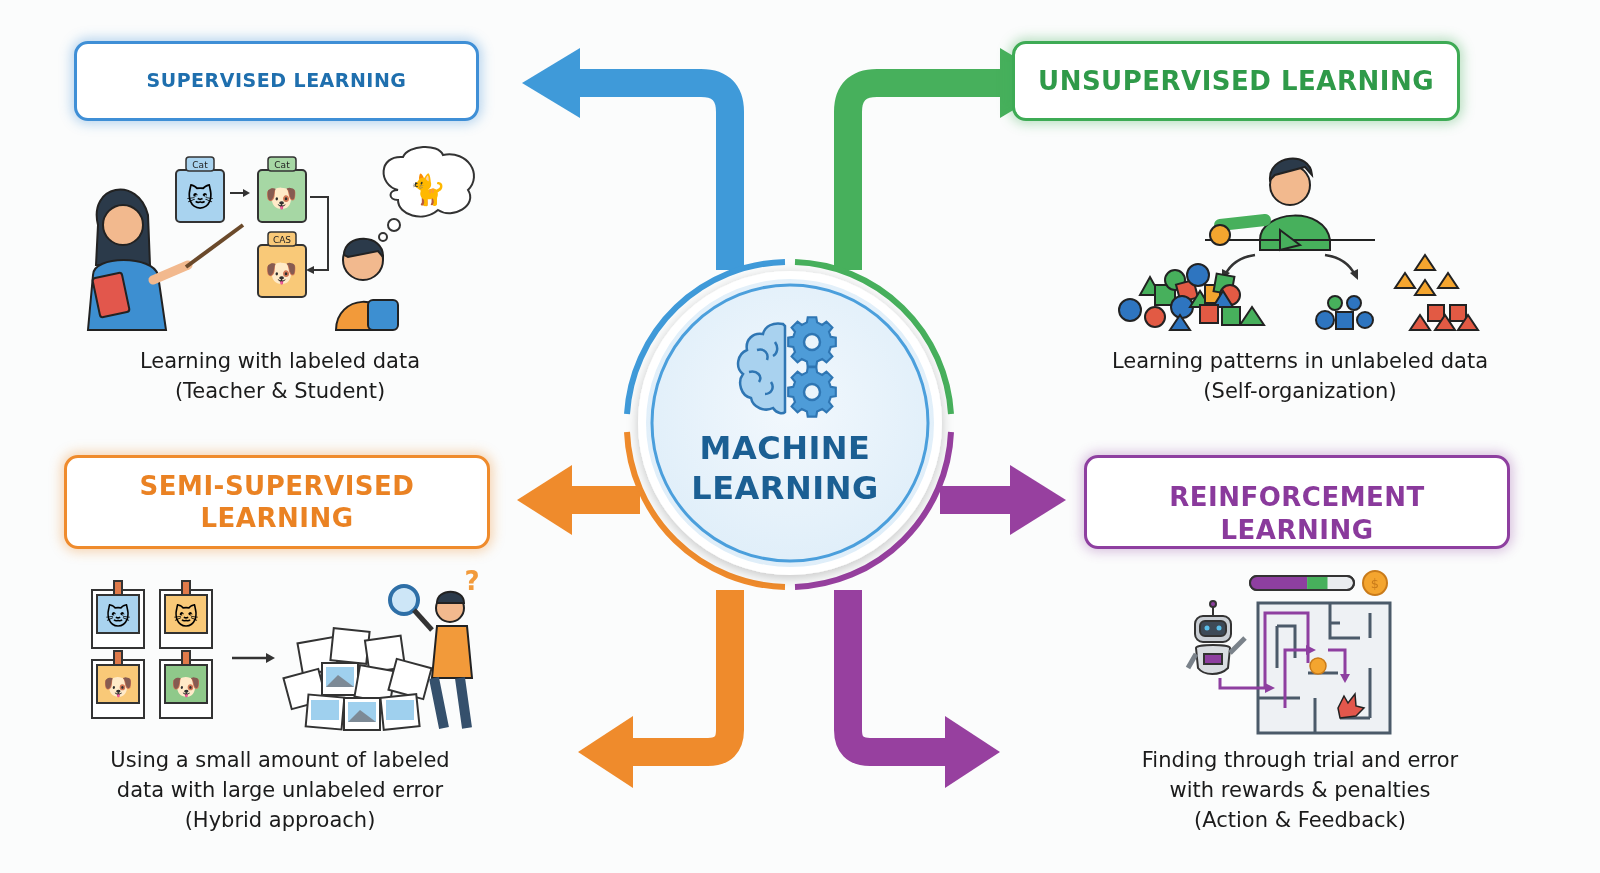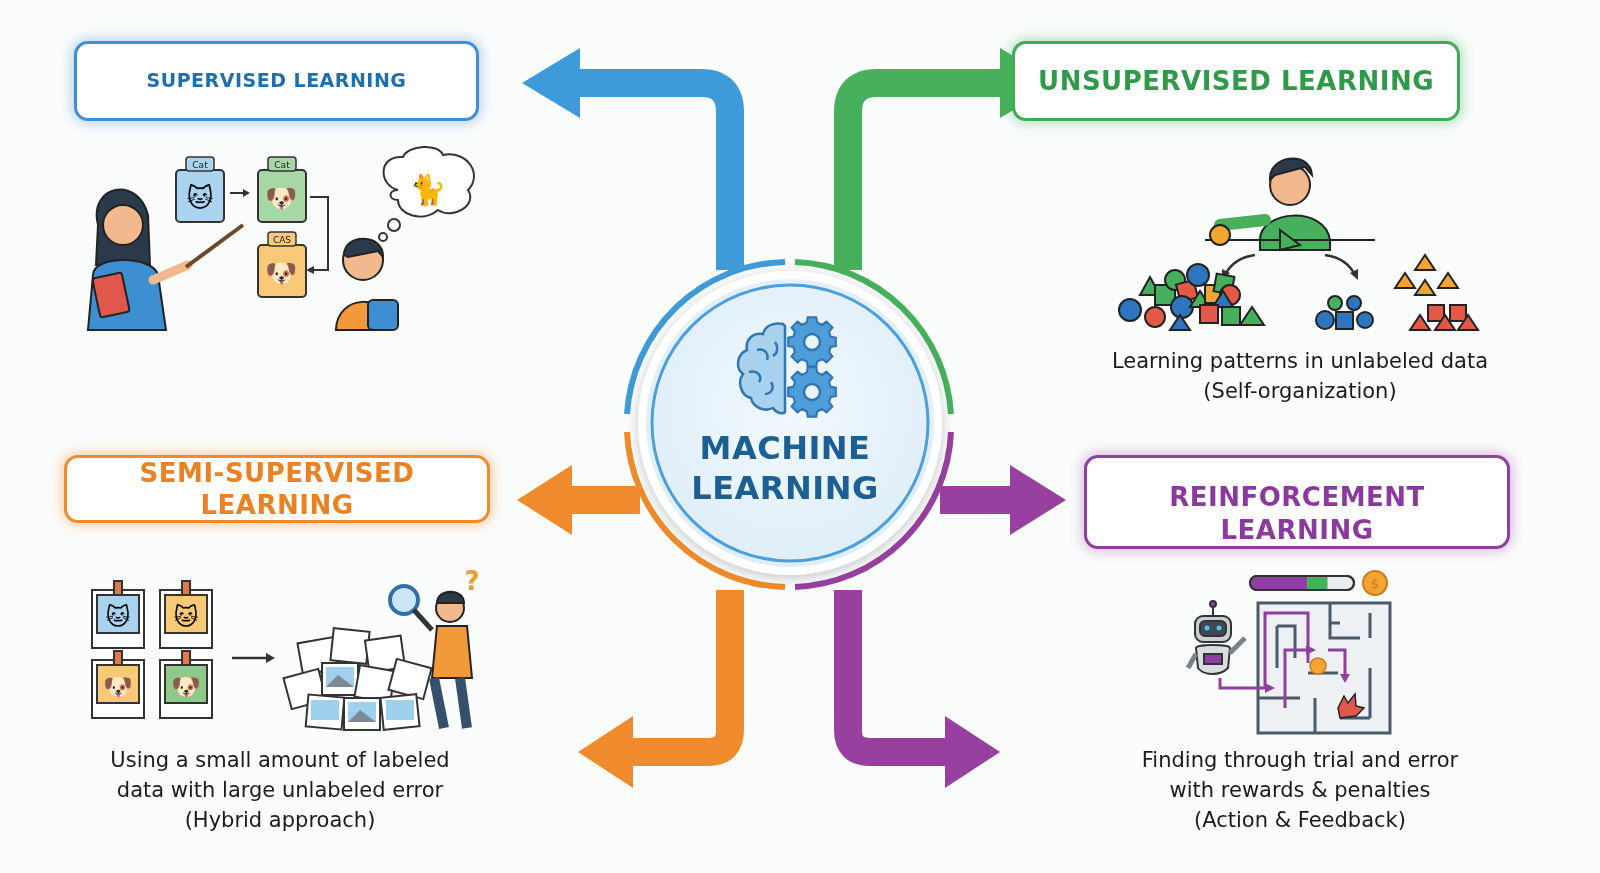--- a/index.html
+++ b/index.html
@@ -10,21 +10,21 @@
   svg.connectors { position: absolute; left: 0; top: 0; width: 1600px; height: 873px; }
 
   .cat-box {
     position: absolute; background: #fff; border-radius: 14px; border: 3px solid;
     display: flex; align-items: center; justify-content: center; text-align: center;
     font-family: "DejaVu Sans", sans-serif; font-weight: bold; letter-spacing: 0.5px;
     line-height: 1.25;
   }
   .cat-box.supervised { left: 54px; top: 41px; width: 405px; height: 80px; border-color: #3f8fd6; color: #1f6fae; font-size: 19px; box-shadow: 0 0 12px 3px rgba(63,143,214,0.35); margin-left: 20px; }
   .cat-box.unsupervised { left: 1012px; top: 41px; width: 448px; height: 80px; border-color: #3eab55; color: #2f9a49; font-size: 26px; box-shadow: 0 0 12px 3px rgba(62,171,85,0.35); }
-  .cat-box.semi { left: 64px; top: 455px; width: 426px; height: 68px; border-color: #ef8b2c; color: #ea8223; font-size: 26px; box-shadow: 0 0 12px 3px rgba(239,139,44,0.35); }
+  .cat-box.semi { left: 64px; top: 455px; width: 426px; height: 94px; border-color: #ef8b2c; color: #ea8223; font-size: 26px; box-shadow: 0 0 12px 3px rgba(239,139,44,0.35); }
   .cat-box.reinforcement { left: 1084px; top: 455px; width: 426px; height: 94px; border-color: #8e3fa0; color: #8a3a9c; font-size: 26px; box-shadow: 0 0 12px 3px rgba(142,63,160,0.3); align-items: flex-end; }
 
   .desc {
     position: absolute; text-align: center; font-size: 21px; line-height: 30px; color: #1b1b1b;
     font-family: "DejaVu Sans", sans-serif;
   }
   .desc .line { display: block; white-space: nowrap; }
   .desc.supervised { left: 60px; top: 346px; width: 440px; }
   .desc.unsupervised { left: 1070px; top: 346px; width: 460px; }
   .desc.semi { left: 50px; top: 745px; width: 460px; }
@@ -331,20 +331,24 @@
       <rect x="20" y="53" width="26" height="15" rx="5" fill="#3e4a57"></rect>
       <circle cx="27" cy="60" r="2.5" fill="#5bc0eb" stroke="none"></circle>
         <circle cx="39" cy="60" r="2.5" fill="#5bc0eb" stroke="none"></circle>
       <path d="M 16 80 C 16 76 50 76 50 80 L 48 100 C 40 108 24 108 18 100 Z" fill="#d9dde1"></path>
       <rect x="24" y="86" width="18" height="10" fill="#8e3fa0"></rect>
       <path d="M 50 85 L 65 70" stroke="#7a828a" stroke-width="5"></path>
       <path d="M 16 86 L 8 100" stroke="#7a828a" stroke-width="5"></path>
     </g>
   </svg>
 
+  <div class="desc supervised">
+    <span class="line">Learning with labeled data</span>
+    <span class="line">(Teacher &amp; Student)</span>
+  </div>
   <div class="desc unsupervised">
     <span class="line">Learning patterns in unlabeled data</span>
     <span class="line">(Self-organization)</span>
   </div>
   <div class="desc semi">
     <span class="line">Using a small amount of labeled</span>
     <span class="line">data with large unlabeled error</span>
     <span class="line">(Hybrid approach)</span>
   </div>
   <div class="desc reinforcement">

